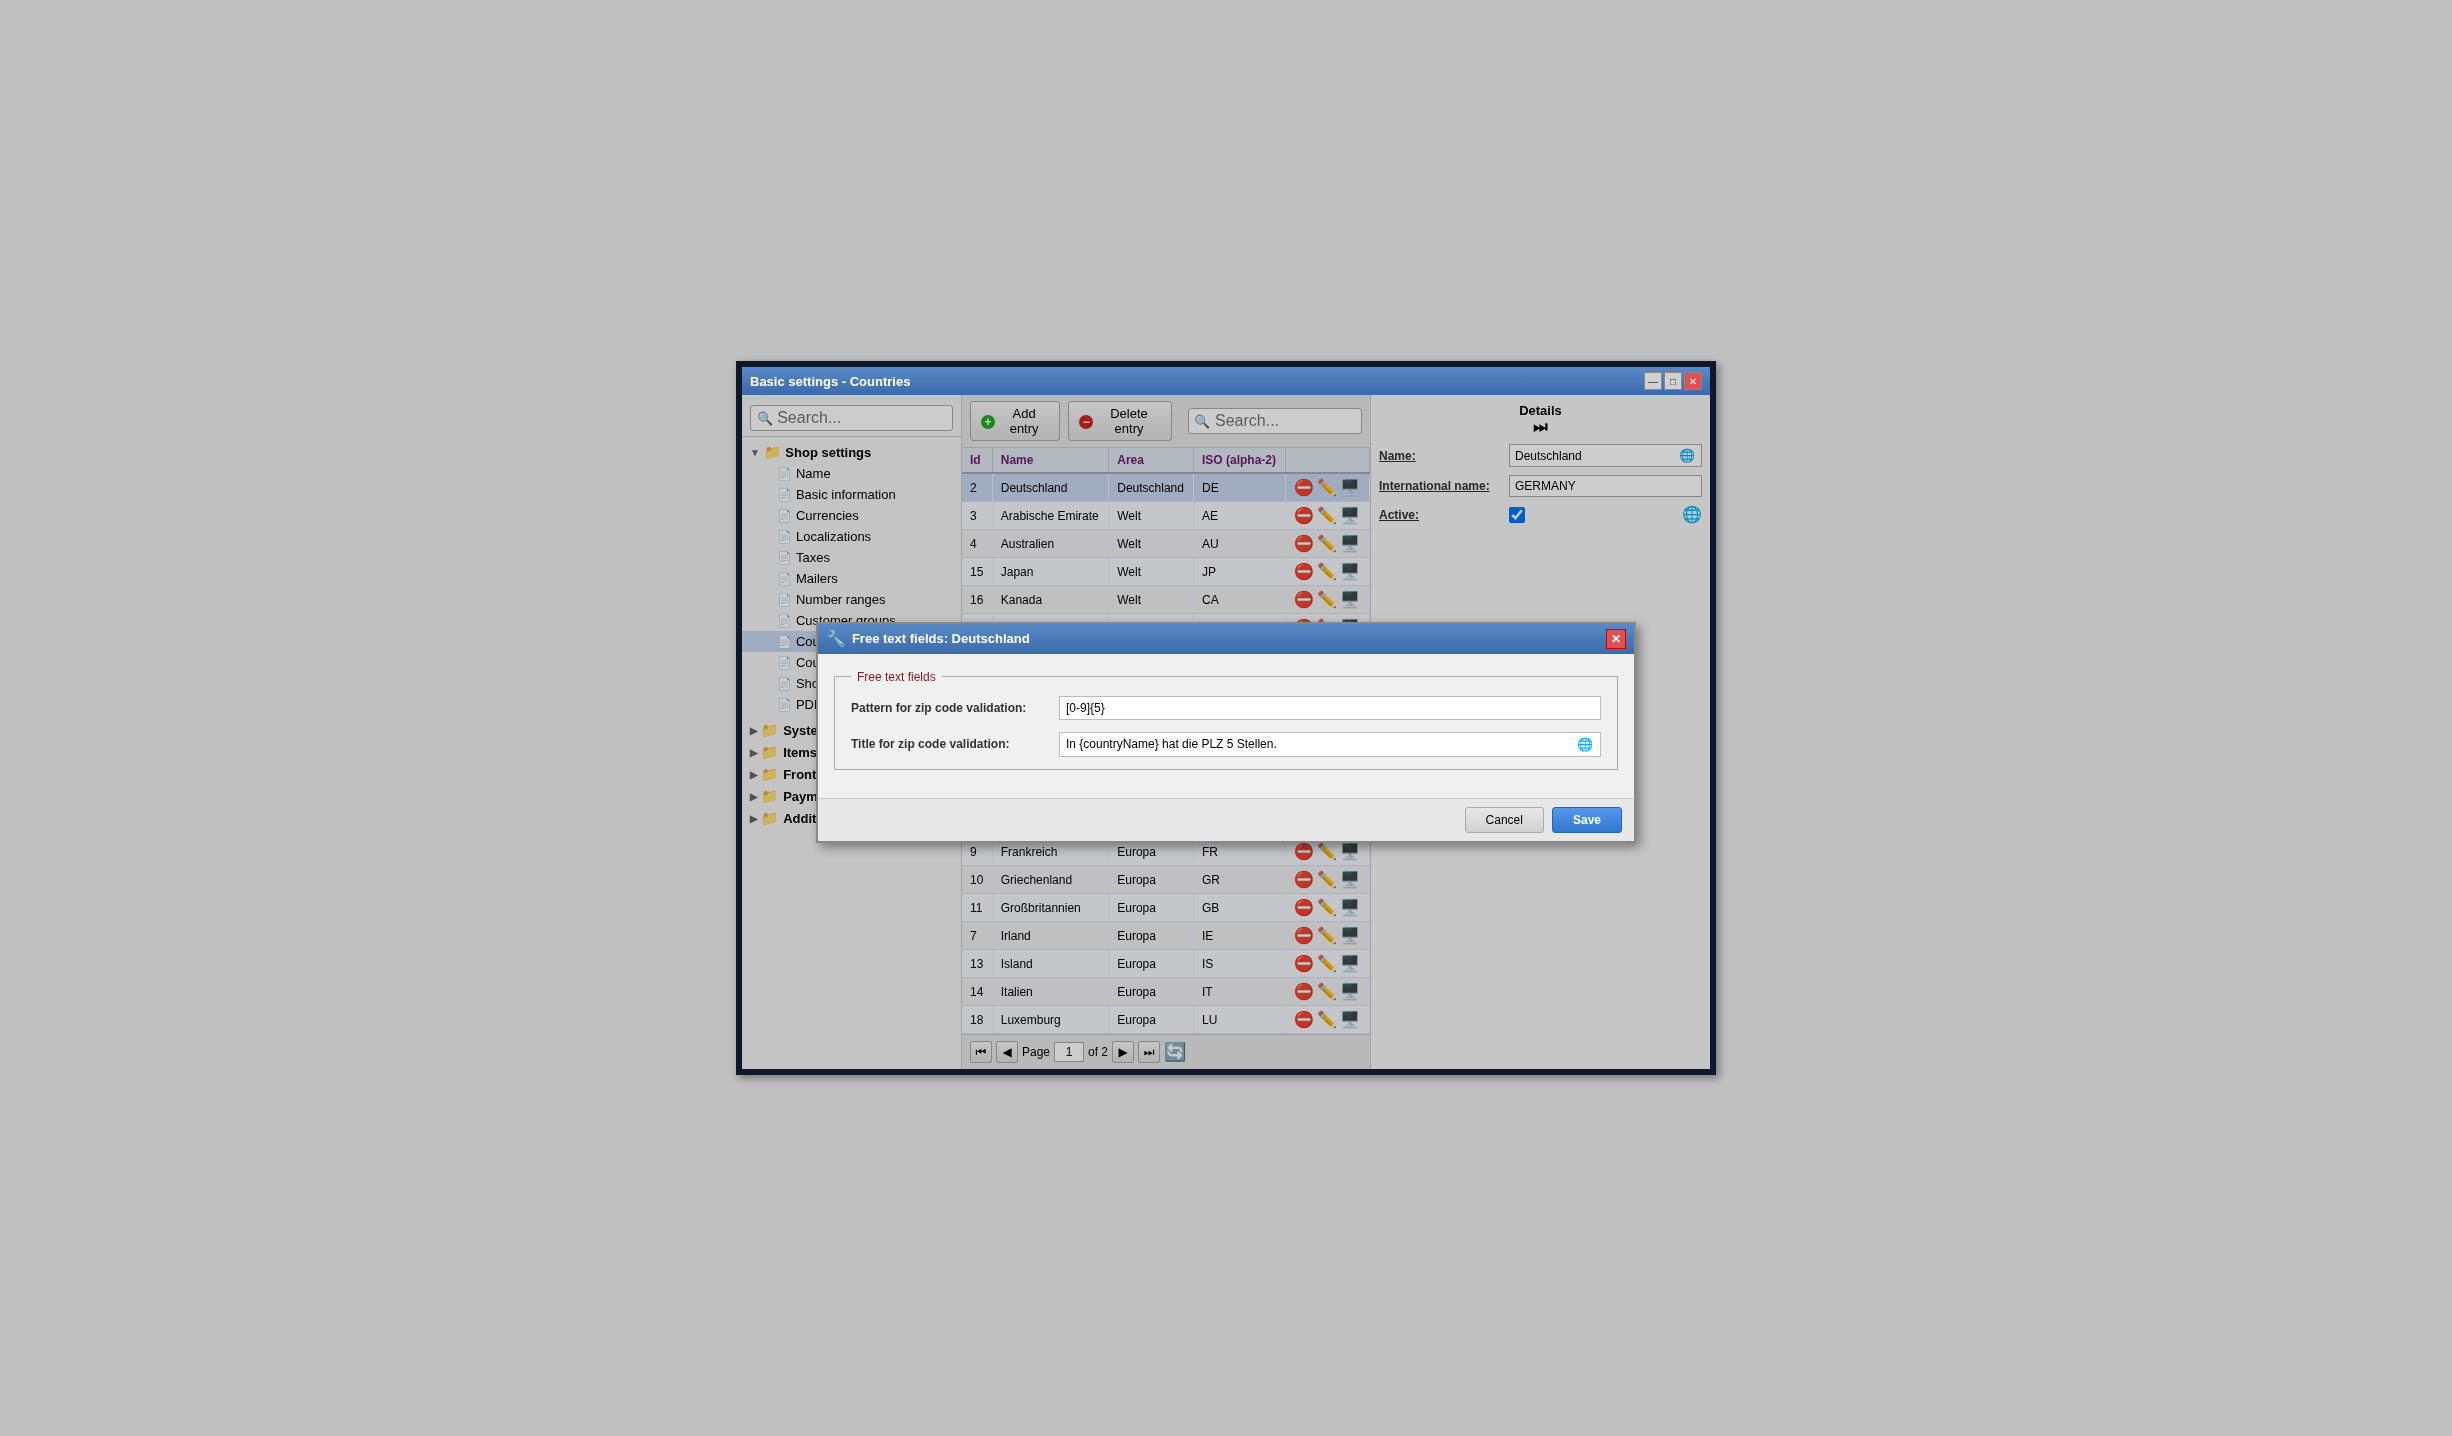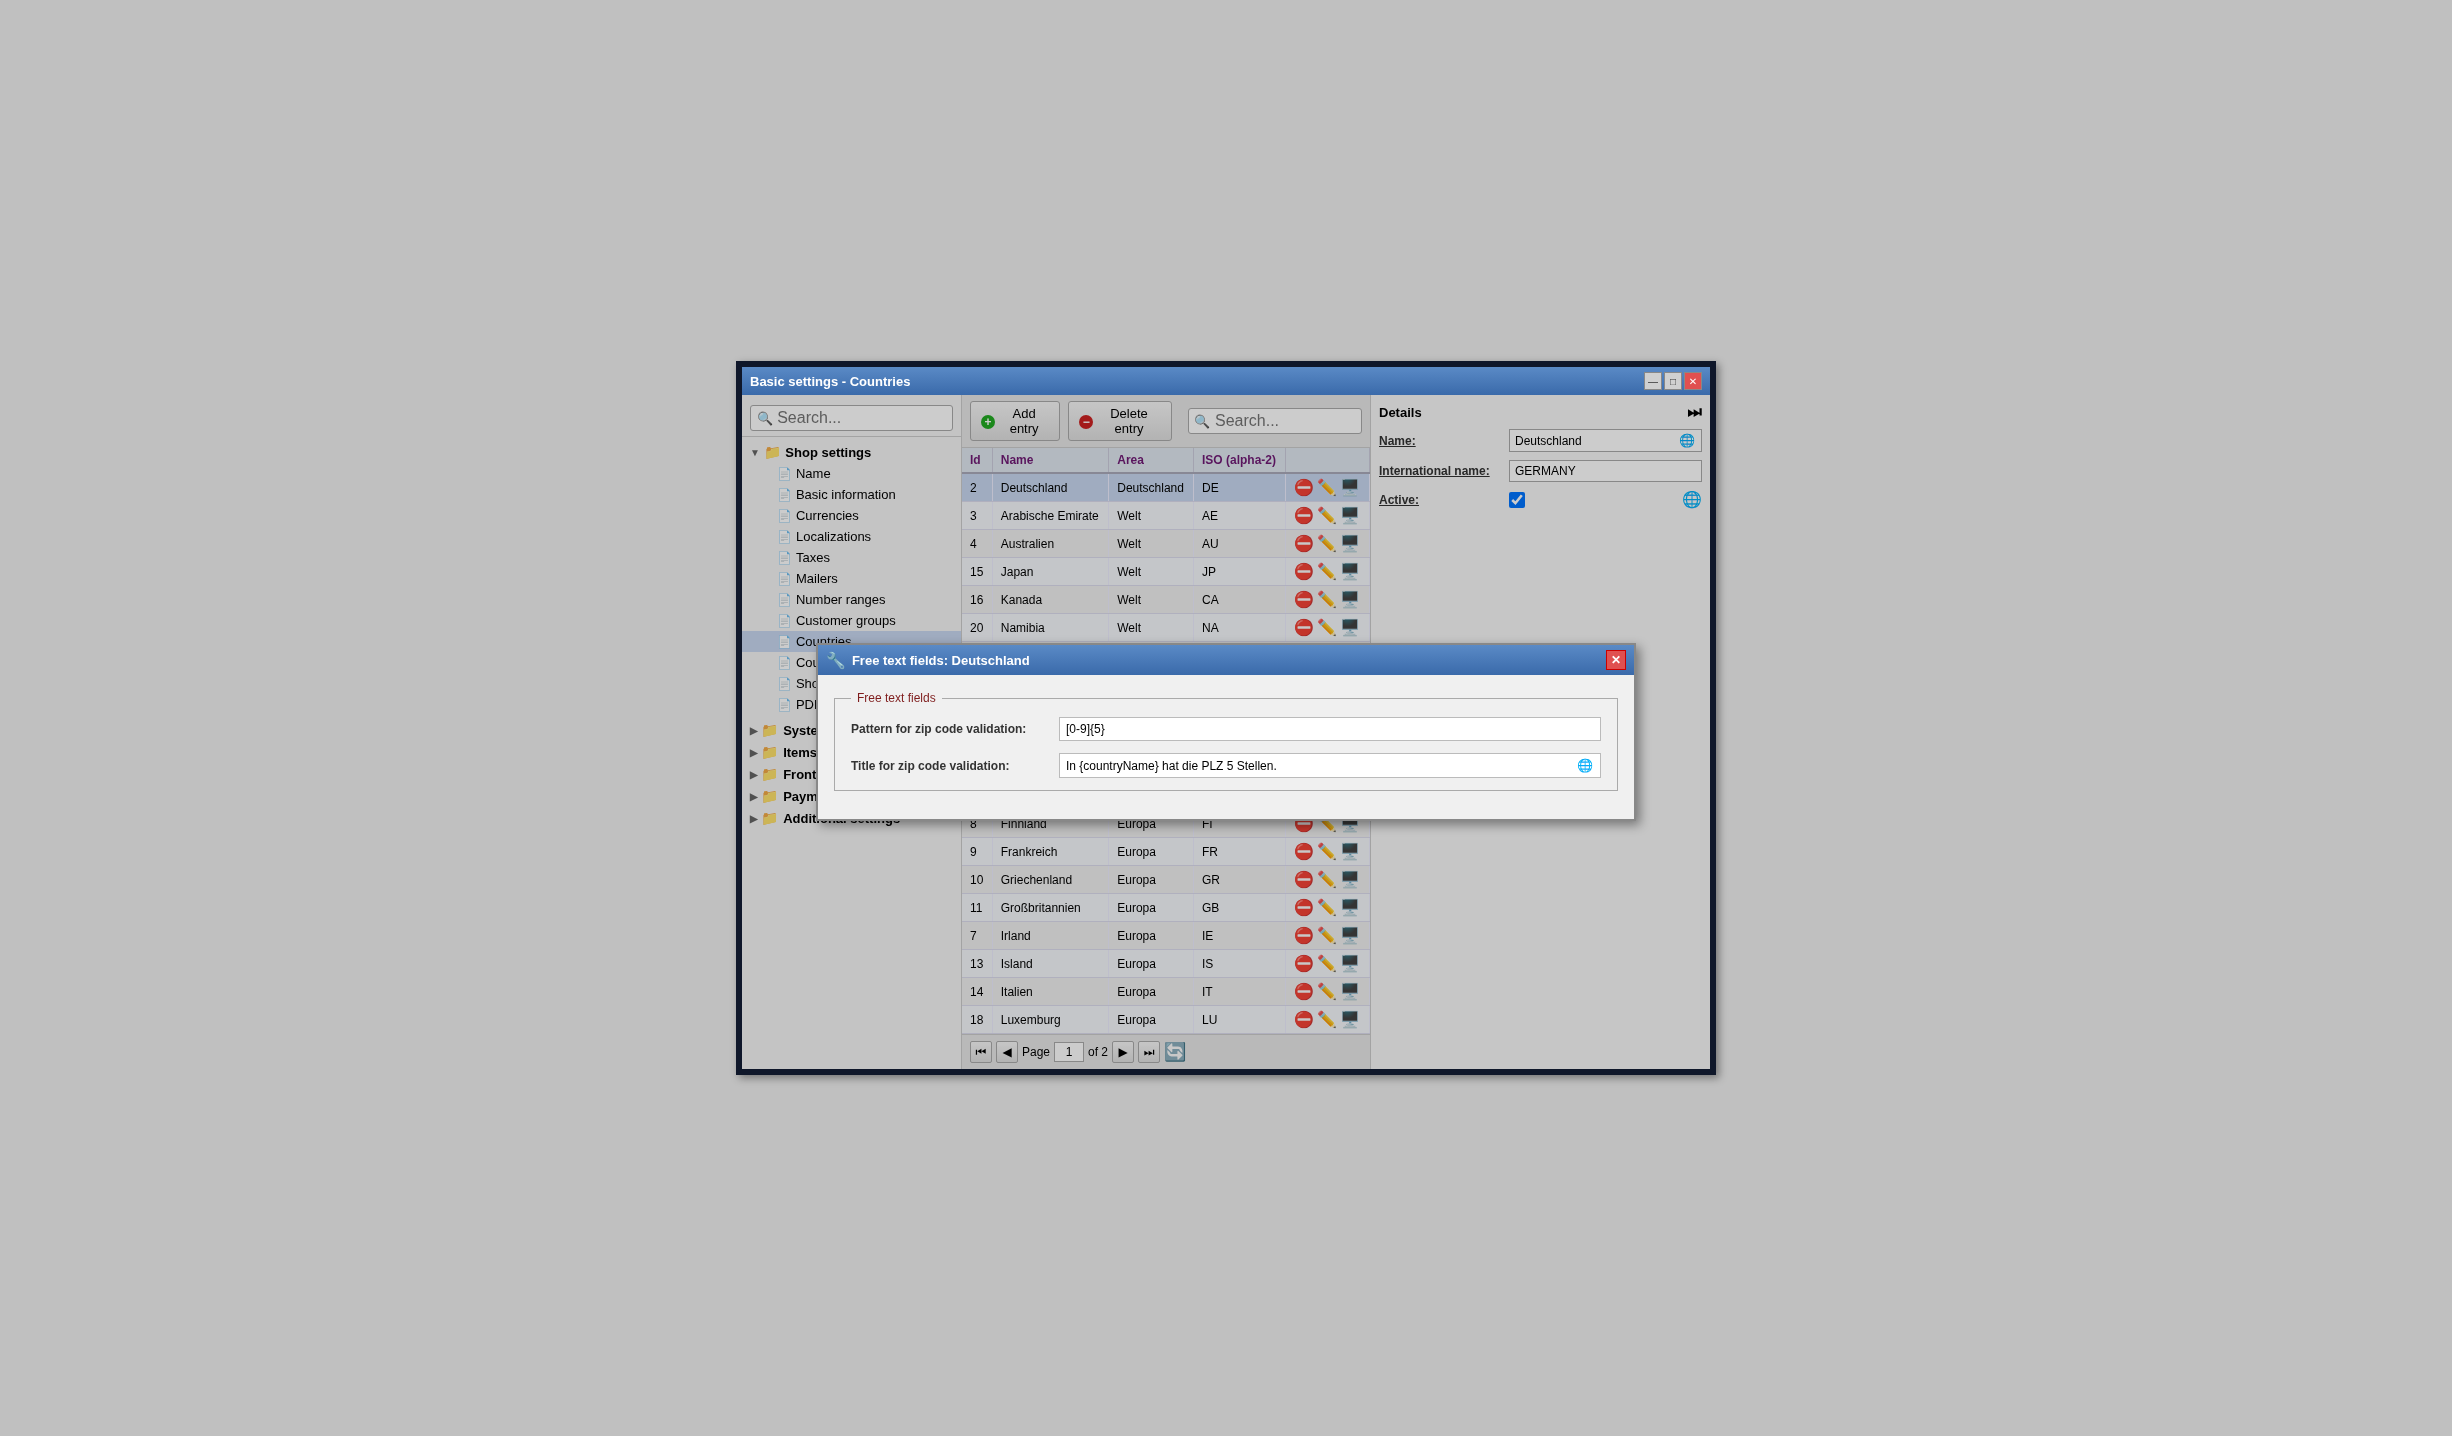--- a/index.html
+++ b/index.html
@@ -32,21 +32,21 @@
     .icon-delete { color: #cc0000; font-size: 16px; cursor: pointer; }
     .icon-edit { color: #e8a020; font-size: 16px; cursor: pointer; }
     .icon-copy { color: #20aa20; font-size: 16px; cursor: pointer; }
     .pagination { background: #e8e8e8; border-top: 1px solid #ccc; padding: 6px 8px; display: flex; align-items: center; gap: 4px; }
     .page-btn { width: 22px; height: 22px; border: 1px solid #aaa; background: linear-gradient(to bottom, #f8f8f8, #e0e0e0); cursor: pointer; display: flex; align-items: center; justify-content: center; font-size: 12px; border-radius: 2px; }
     .page-input { width: 30px; border: 1px solid #aaa; padding: 2px 4px; text-align: center; font-size: 12px; }
     .page-label { font-size: 12px; }
     .refresh-btn { color: #4488cc; font-size: 18px; cursor: pointer; }
     
     .details-panel { width: 340px; border-left: 1px solid #ccc; background: #f8f8f8; padding: 8px; }
-    .details-title { font-weight: bold; margin-bottom: 8px; font-size: 13px; display: flex; justify-content: space-between; align-items: center; }
+    .details-title { font-weight: bold; margin-bottom: 8px; font-size: 13px; display: flex; justify-content: space-between; align-items: center; flex-direction: column; }
     .details-row { display: flex; align-items: center; margin-bottom: 8px; }
     .details-label { width: 130px; font-size: 12px; color: #333; font-weight: bold; text-decoration: underline; }
     .details-input { flex: 1; border: 1px solid #aaa; padding: 3px 5px; background: white; font-size: 12px; display: flex; align-items: center; justify-content: space-between; }
     .details-input input { border: none; outline: none; width: 90%; font-size: 12px; }
     .details-checkbox { width: 16px; height: 16px; }
     
     .overlay { position: absolute; top: 0; left: 0; right: 0; bottom: 0; background: rgba(0,0,0,0.2); z-index: 10; display: flex; align-items: center; justify-content: center; }
     .dialog { background: #f0f0f0; border: 2px solid #888; box-shadow: 4px 4px 10px rgba(0,0,0,0.4); width: 820px; }
     .dialog-title { background: linear-gradient(to bottom, #5a8ac6, #3a6aaa); color: white; padding: 5px 8px; display: flex; align-items: center; justify-content: space-between; }
     .dialog-title-text { font-weight: bold; font-size: 13px; display: flex; align-items: center; gap: 6px; }
@@ -531,16 +531,20 @@
             </div>
             <div class="field-row">
               <span class="field-label">Title for zip code validation:</span>
               <div class="field-input" style="display:flex; align-items:center; justify-content:space-between;">
                 <input type="text" style="width: 88%;" value="In {countryName} hat die PLZ 5 Stellen.">
                 <span>🌐</span>
               </div>
             </div>
           </fieldset>
         </div>
+        <div class="dialog-footer">
+          <button class="btn-cancel">Cancel</button>
+          <button class="btn-save">Save</button>
+        </div>
       </div>
     </div>
   </div>
 </div>
 
 </body></html>

